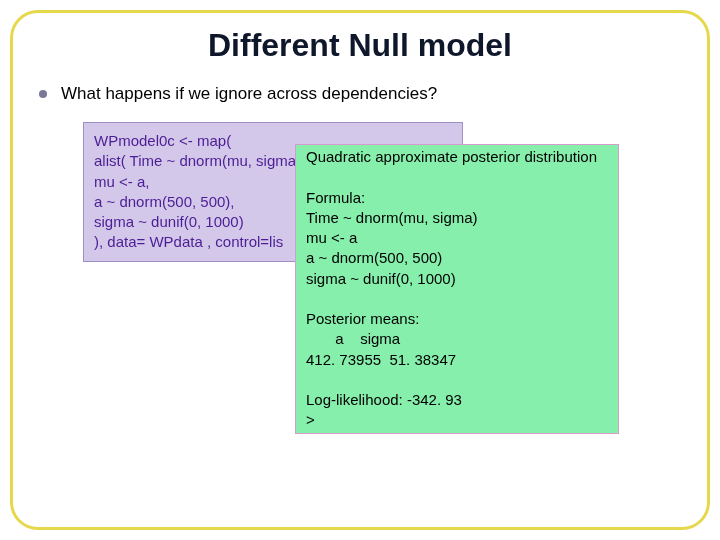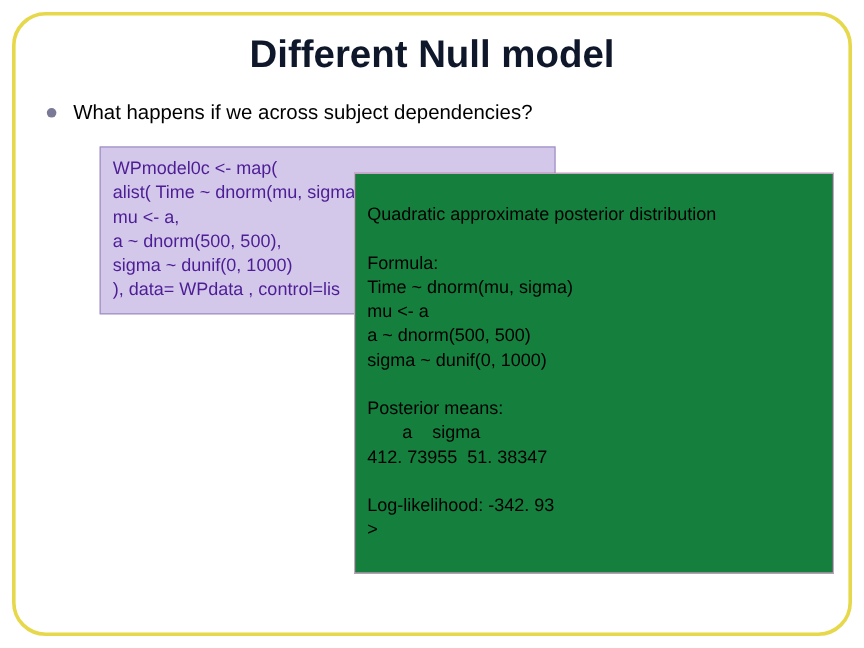--- a/index.html
+++ b/index.html
@@ -63,42 +63,42 @@
     line-height: 1.35;
     color: #4c1d95;
     white-space: pre;
     font-family: Arial, Helvetica, sans-serif;
     box-sizing: border-box;
   }
   .result-box {
     position: absolute;
     left: 264px;
     top: 22px;
-    width: 400px;
-    background: #15803d;
+    width: 324px;
+    background: #86efac;
     border: 1px solid #d69ccc;
-    padding: 24px 10px;
+    padding: 2px 10px;
     font-size: 15px;
     line-height: 1.35;
     color: #000;
     white-space: pre;
     font-family: Arial, Helvetica, sans-serif;
     box-sizing: border-box;
   }
 </style>
 </head>
 <body>
 
 <div class="slide">
 
   <div class="title">Different Null model</div>
 
   <div class="bullet-row">
     <div class="bullet-dot"></div>
-    <div class="bullet-text">What happens if we across subject dependencies?</div>
+    <div class="bullet-text">What happens if we ignore across dependencies?</div>
   </div>
 
 
   <div class="box-wrap">
     <div class="code-box">WPmodel0c &lt;- map(
 alist( Time ~ dnorm(mu, sigma),
 mu &lt;- a,
 a ~ dnorm(500, 500),
 sigma ~ dunif(0, 1000)
 ), data= WPdata , control=lis</div>

